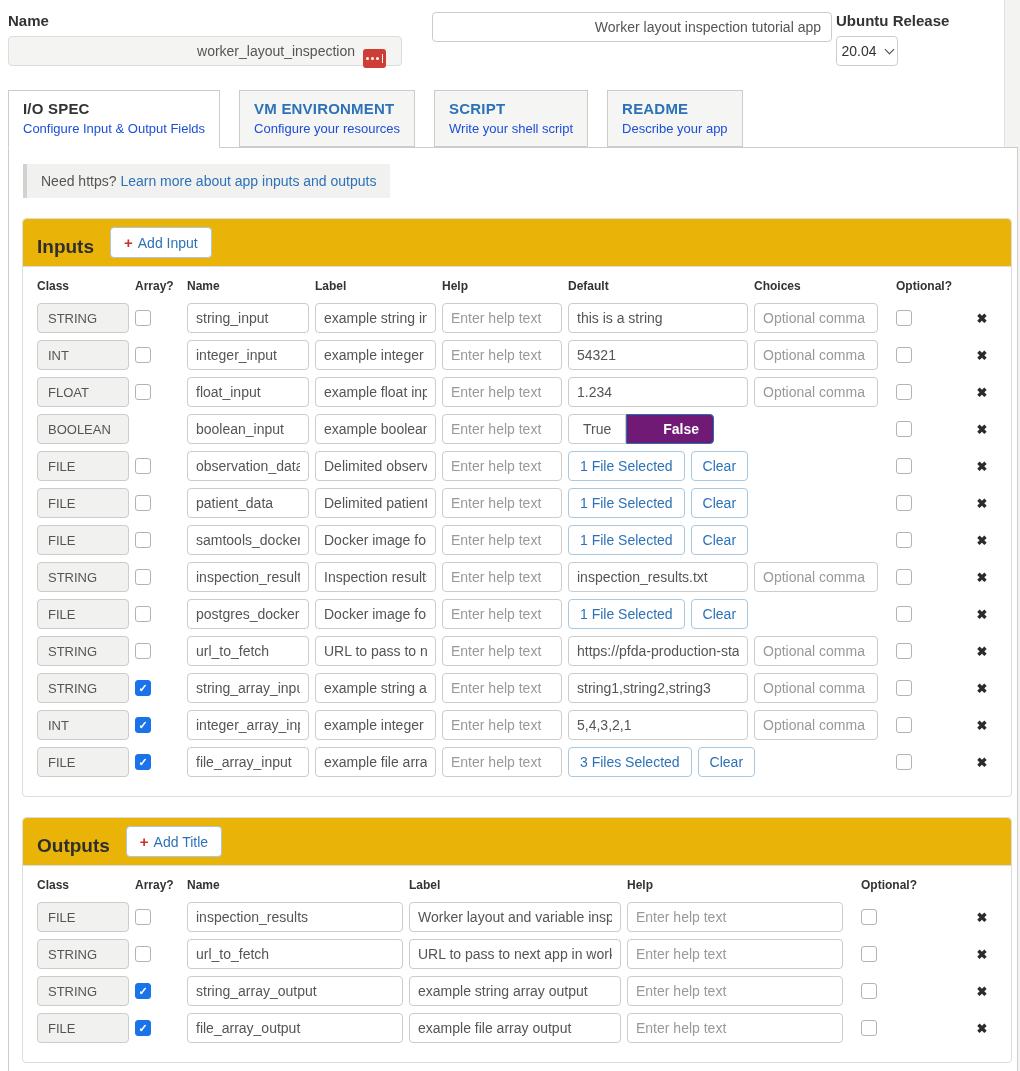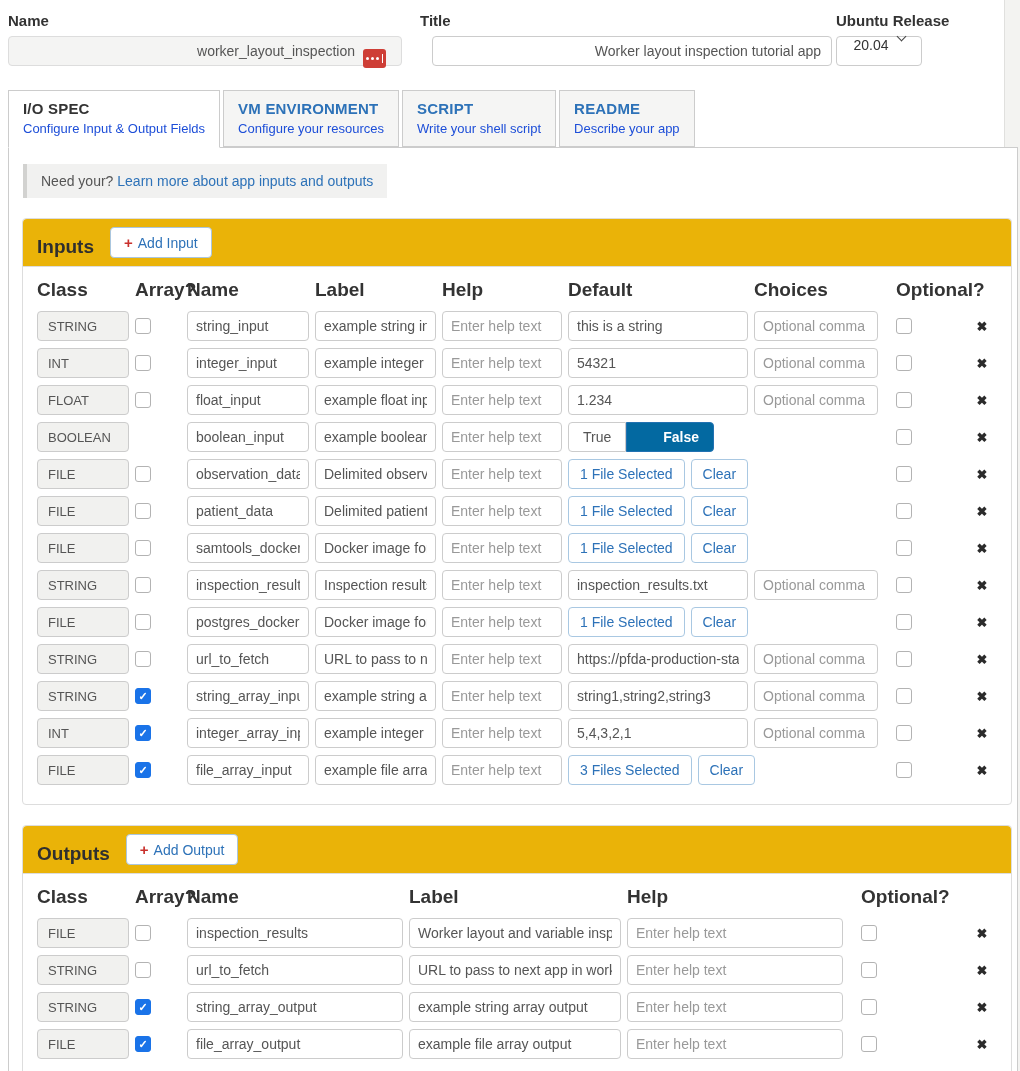--- a/index.html
+++ b/index.html
@@ -19,28 +19,28 @@
     font-family:"Liberation Sans",sans-serif; font-size:14px; color:#555; background:#fff; outline:none;text-align:right; }
   .txt::placeholder{ color:#999; }
   .g-name{ width:394px; margin-right:18px; position:relative; }
   .g-name .txt{ background:#f4f4f3; border-color:#ddd; width:100%; padding-right:46px; }
   .g-title{ width:400px; margin-right:16px; }
   .g-title .txt{ width:100%;margin-left:12px; }
   .lp-icon{ position:absolute; right:16px; top:37px; width:23px; height:19px;
     background:#ce3e36; border-radius:3px; display:flex; align-items:center; justify-content:center; cursor:pointer; }
   .lp-icon i{ display:block; width:3px; height:3px; border-radius:50%; background:#fff; margin-right:2px; }
   .lp-icon b{ display:block; width:1px; height:9px; background:#fff; margin-left:1px; }
-  .selectbox{ width:86px; height:30px; border:1px solid #ccc; border-radius:4px; background:#fff;
-    display:flex; justify-content:center; font-size:14px; color:#333; cursor:pointer; }
+  .selectbox{ width:62px; height:30px; border:1px solid #ccc; border-radius:4px; background:#fff;
+    display:flex; align-items:center; justify-content:center; font-size:14px; color:#333; cursor:pointer; }
   .chev{ width:7px; height:7px; border-right:1.5px solid #444; border-bottom:1.5px solid #444;
     transform:rotate(45deg); margin-left:9px; margin-top:-4px; }
 
   
   .tabs{ display:flex; margin:24px 0 0 8px; position:relative; z-index:2; }
-  .tab{ background:#f5f5f4; border:1px solid #ccc; padding:9px 14px 10px 14px; margin-right:3px; cursor:pointer; }
+  .tab{ background:#f5f5f4; border:1px solid #ccc; padding:9px 14px 10px 14px; margin-right:19px; cursor:pointer; }
   .tab .t1{ font-size:15px; font-weight:bold; color:#2d72b8; letter-spacing:.2px; }
   .tab .t2{ font-size:13px; color:#1d4ed8; margin-top:4px;text-align:center; }
   .tab.active{ background:#fff; border-bottom:1px solid #fff; margin-bottom:-1px; }
   .tab.active .t1{ color:#333; }
 
   
   .panel{ border:1px solid #ccc; border-bottom:none; margin:0 2px 0 8px; min-height:925px;
     background:#fff; position:relative; z-index:1; padding-bottom:10px; }
   .help-note{ display:inline-block; margin:16px 0 0 14px; background:#f1f1f0; border-left:4px solid #d2d2d0;
     padding:9px 14px; font-size:14px; color:#555; }
@@ -50,21 +50,21 @@
   .section{ border:1px solid #ddd; border-radius:4px; margin:20px 5px 0 13px; background:#fff; }
   .sec-head{ background:#eab308; border-bottom:1px solid #ddd; border-radius:4px 4px 0 0;
     display:flex; align-items:flex-end; padding:8px 14px; }
   .sec-head h2{ font-size:19px; color:#2f2f2f; margin-right:16px; }
   .add-btn{ background:#fff; border:1px solid #aac6de; border-radius:4px; padding:6px 13px;
     font-size:14px; color:#2d72b8; cursor:pointer; display:flex; align-items:center; font-family:"Liberation Sans",sans-serif; }
   .add-btn .plus{ color:#c9302c; font-weight:bold; margin-right:5px; font-size:15px; }
 
   .tbl{ padding:12px 0 12px 0; }
   .hrow,.trow{ display:flex; align-items:center; padding:0 14px; column-gap:6px; }
-  .hrow{ margin-bottom:10px; font-weight:bold; font-size:19px; color:#333; }
+  .hrow{ margin-bottom:10px; font-weight:bold; font-size:12px; color:#333; }
   .trow{ margin-bottom:7px; }
 
   .col-class{ width:92px; flex:none; }
   .col-array{ width:46px; flex:none; display:flex; }
   .col-opt{ width:56px; flex:none; display:flex; margin-left:12px; }
   .col-x{ width:30px; flex:none; margin-left:auto; text-align:center; }
   .in .col-name{ width:122px; flex:none; } .in .col-label{ width:121px; flex:none; }
   .in .col-help{ width:120px; flex:none; } .col-default{ width:180px; flex:none; display:flex; align-items:center; }
   .col-choices{ width:124px; flex:none; }
   .out .col-name{ width:216px; flex:none; } .out .col-label{ width:212px; flex:none; }
@@ -81,21 +81,21 @@
     display:inline-block; cursor:pointer; }
   .cb.checked{ background:#1a73e8; border-color:#1a73e8; color:#fff; font-size:11px;
     line-height:15px; text-align:center; font-weight:bold; }
   .cb-spacer{ width:16px; height:16px; display:inline-block; }
 
   .x-btn{ font-size:13px; font-weight:bold; color:#2b2b2b; cursor:pointer; }
 
   .bool-group{ display:flex; }
   .bool-btn{ height:30px; padding:0 14px; font-size:14px; display:flex; align-items:center; cursor:pointer; }
   .bool-true{ background:#fff; border:1px solid #ccc; border-radius:4px 0 0 4px; color:#555; }
-  .bool-false{ background:#0369a1; border:1px solid #2272b2; border-radius:0 4px 4px 0; color:#fff; font-weight:bold;padding-left:36px; }
+  .bool-false{ background:#701a75; border:1px solid #2272b2; border-radius:0 4px 4px 0; color:#fff; font-weight:bold;padding-left:36px; }
 
   .file-btn,.clear-btn{ height:30px; background:#fff; border:1px solid #a9c8e2; border-radius:4px;
     color:#2d72b8; font-size:14px; padding:0 11px; display:flex; align-items:center; cursor:pointer; white-space:nowrap;
     font-family:"Liberation Sans",sans-serif; }
   .clear-btn{ margin-left:6px; }
 </style>
 </head>
 <body>
 
 <div>
@@ -105,21 +105,20 @@
       <label>Name</label>
       <input class="txt" value="worker_layout_inspection" style="">
       <span class="lp-icon">
           <i></i>
           <i></i>
           <i></i>
           <b></b>
         </span>
     </div>
     <div class="fgroup g-title">
-      <label>Title</label>
       <input class="txt" value="Worker layout inspection tutorial app" style="">
     </div>
     <div class="fgroup">
       <label>Ubuntu Release</label>
       <div class="selectbox">
         <span>20.04</span>
         <span class="chev"></span>
       </div>
     </div>
   </div>
@@ -139,21 +138,21 @@
     </div>
     <div class="tab">
       <div class="t1">README</div>
       <div class="t2">Describe your app</div>
     </div>
   </div>
 
   <div class="panel">
 
     <div class="help-note">
-      <span>Need your? </span><a>Learn more about app inputs and outputs</a>
+      <span>Need https? </span><a>Learn more about app inputs and outputs</a>
     </div>
 
     <div class="section in">
       <div class="sec-head">
         <h2>Inputs</h2>
         <button class="add-btn">
           <span class="plus">+</span>
           <span>Add Input</span>
         </button>
       </div>
@@ -401,21 +400,21 @@
             </div>
           </div>
       </div>
     </div>
 
     <div class="section out">
       <div class="sec-head">
         <h2>Outputs</h2>
         <button class="add-btn">
           <span class="plus">+</span>
-          <span>Add Output</span>
+          <span>Add Title</span>
         </button>
       </div>
       <div class="tbl">
         <div class="hrow">
           <span class="col-class">Class</span>
           <span class="col-array">Array?</span>
           <span class="col-name">Name</span>
           <span class="col-label">Label</span>
           <span class="col-help">Help</span>
           <span class="col-opt">Optional?</span>

